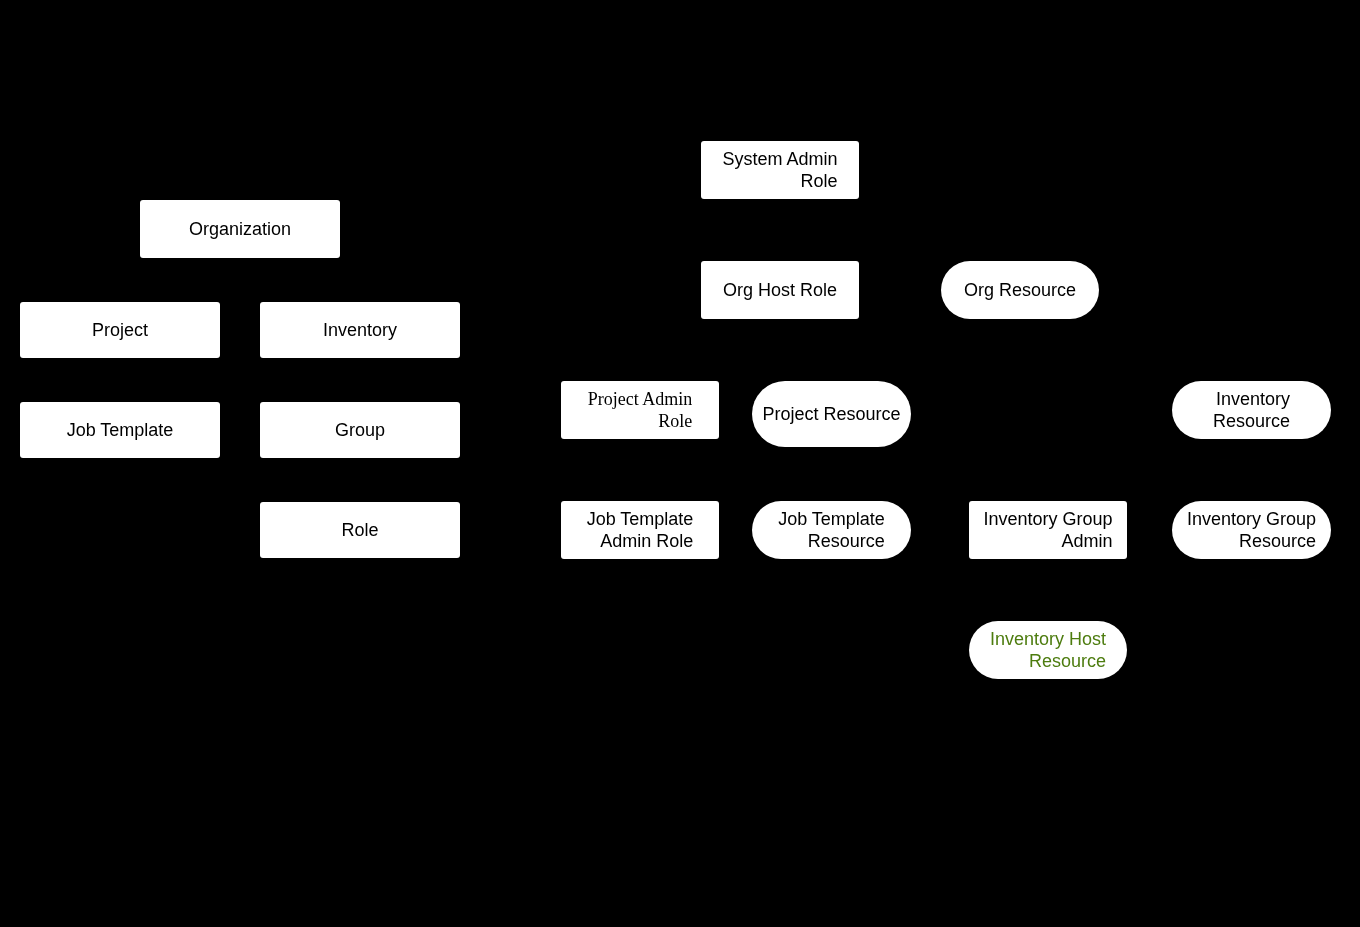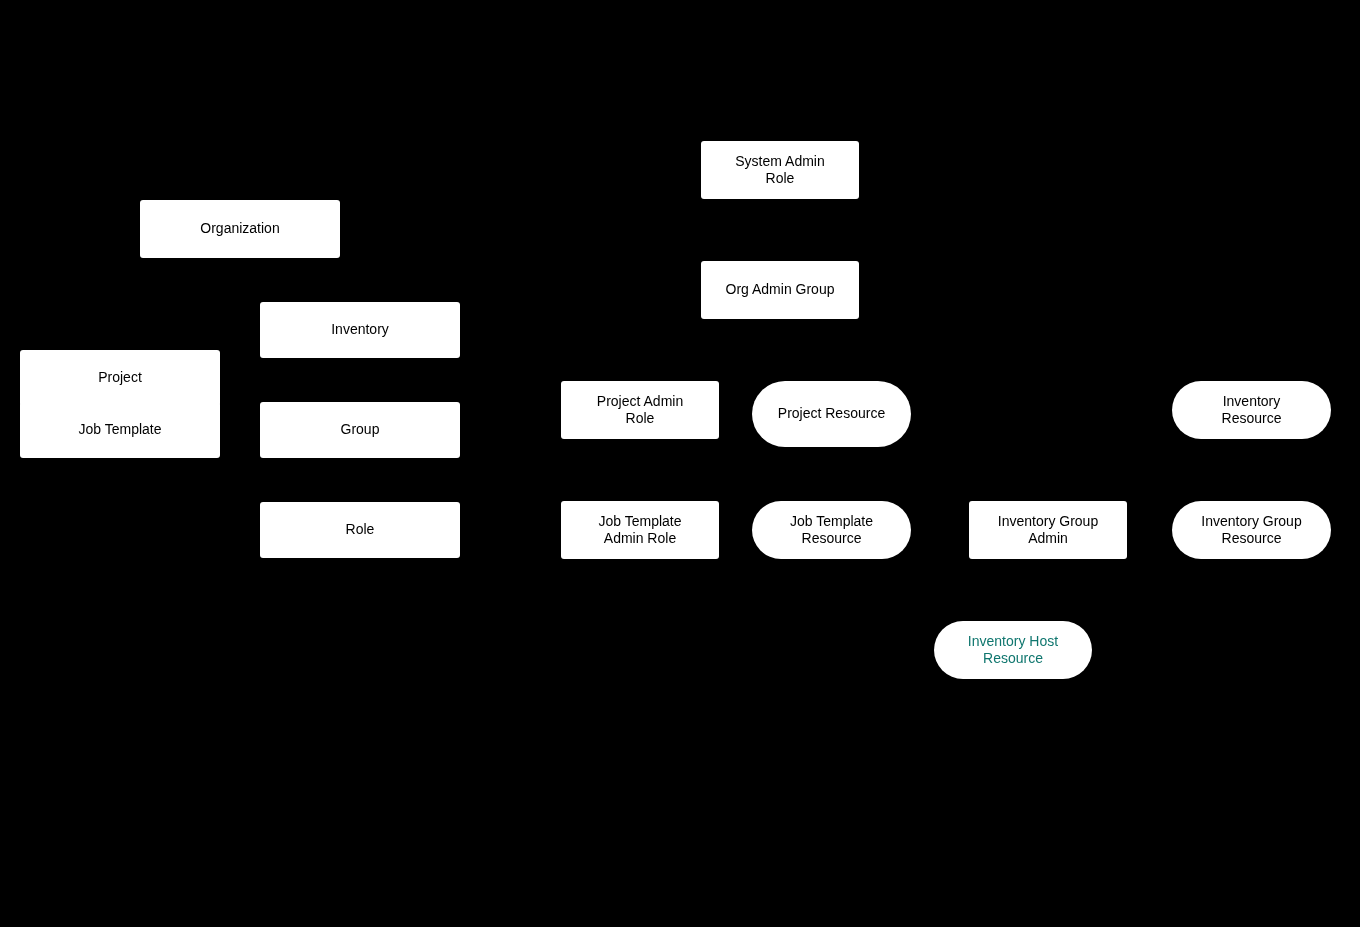--- a/index.html
+++ b/index.html
@@ -15,55 +15,56 @@
     overflow: hidden;
     font-family: "Liberation Sans", sans-serif;
   }
   .node {
     position: absolute;
     background: #ffffff;
     color: #000000;
     display: flex;
     align-items: center;
     justify-content: center;
-    text-align: center;
+    text-align: right;
     line-height: 1.25;
     box-sizing: border-box;
     padding: 2px 0;
-    font-size: 14px;
+    font-size: 18px;
     white-space: pre-line;
   }
   .rect {
     border-radius: 3px;
   }
   .pill {
     border-radius: 999px;
   }
 </style>
 </head>
 <body>
 
 <div id="canvas" style="background: rgb(0, 0, 0);">
     <div class="node rect" style="left: 140px; top: 200px; width: 200px; height: 58px; background: #ffffff; color: rgb(0, 0, 0);">Organization</div>
-    <div class="node rect" style="left: 20px; top: 302px; width: 200px; height: 56px; background: rgb(255, 255, 255); color: rgb(0, 0, 0); margin-top: 48px;">Project</div>
+    <div class="node rect" style="left: 20px; top: 302px; width: 200px; height: 56px; background: rgb(255, 255, 255); color: rgb(0, 0, 0);">Project</div>
     <div class="node rect" style="left: 260px; top: 302px; width: 200px; height: 56px; background: rgb(255, 255, 255); color: rgb(0, 0, 0);">Inventory</div>
     <div class="node rect" style="left: 20px; top: 402px; width: 200px; height: 56px; background: rgb(255, 255, 255); color: rgb(0, 0, 0);">Job Template</div>
     <div class="node rect" style="left: 260px; top: 402px; width: 200px; height: 56px; background: rgb(255, 255, 255); color: rgb(0, 0, 0);">Group</div>
     <div class="node rect" style="left: 260px; top: 502px; width: 200px; height: 56px; background: rgb(255, 255, 255); color: rgb(0, 0, 0);">Role</div>
     <div class="node rect" style="left: 701px; top: 141px; width: 158px; height: 58px; background: rgb(255, 255, 255); color: rgb(0, 0, 0);">System Admin
 Role</div>
-    <div class="node rect" style="left: 701px; top: 261px; width: 158px; height: 58px; background: rgb(255, 255, 255); color: rgb(0, 0, 0);">Org Admin Group</div>
-    <div class="node rect" style="left: 561px; top: 381px; width: 158px; height: 58px; background: rgb(255, 255, 255); color: rgb(0, 0, 0);">Project Admin
+    <div class="node rect" style="left: 701px; top: 261px; width: 158px; height: 58px; background: rgb(255, 255, 255); color: rgb(0, 0, 0);">Org Host Role</div>
+    <div class="node pill" style="left: 941px; top: 261px; width: 158px; height: 58px; background: rgb(255, 255, 255); color: rgb(0, 0, 0);">Org Resource</div>
+    <div class="node rect" style="left: 561px; top: 381px; width: 158px; height: 58px; background: rgb(255, 255, 255); color: rgb(0, 0, 0); font-family: Liberation Serif, serif;">Project Admin
 Role</div>
     <div class="node pill" style="left: 752px; top: 381px; width: 159px; height: 66px; background: rgb(255, 255, 255); color: rgb(0, 0, 0);">Project Resource</div>
     <div class="node pill" style="left: 1172px; top: 381px; width: 159px; height: 58px; background: rgb(255, 255, 255); color: rgb(0, 0, 0);">Inventory
 Resource</div>
     <div class="node rect" style="left: 561px; top: 501px; width: 158px; height: 58px; background: rgb(255, 255, 255); color: rgb(0, 0, 0);">Job Template
 Admin Role</div>
     <div class="node pill" style="left: 752px; top: 501px; width: 159px; height: 58px; background: rgb(255, 255, 255); color: rgb(0, 0, 0);">Job Template
 Resource</div>
     <div class="node rect" style="left: 969px; top: 501px; width: 158px; height: 58px; background: rgb(255, 255, 255); color: rgb(0, 0, 0);">Inventory Group
 Admin</div>
     <div class="node pill" style="left: 1172px; top: 501px; width: 159px; height: 58px; background: rgb(255, 255, 255); color: rgb(0, 0, 0);">Inventory Group
 Resource</div>
-    <div class="node pill" style="left: 934px; top: 621px; width: 158px; height: 58px; background: rgb(255, 255, 255); color: #0f766e;">Inventory Host
+    <div class="node pill" style="left: 969px; top: 621px; width: 158px; height: 58px; background: rgb(255, 255, 255); color: #4d7c0f;">Inventory Host
 Resource</div>
   </div>
 
 </body></html>

